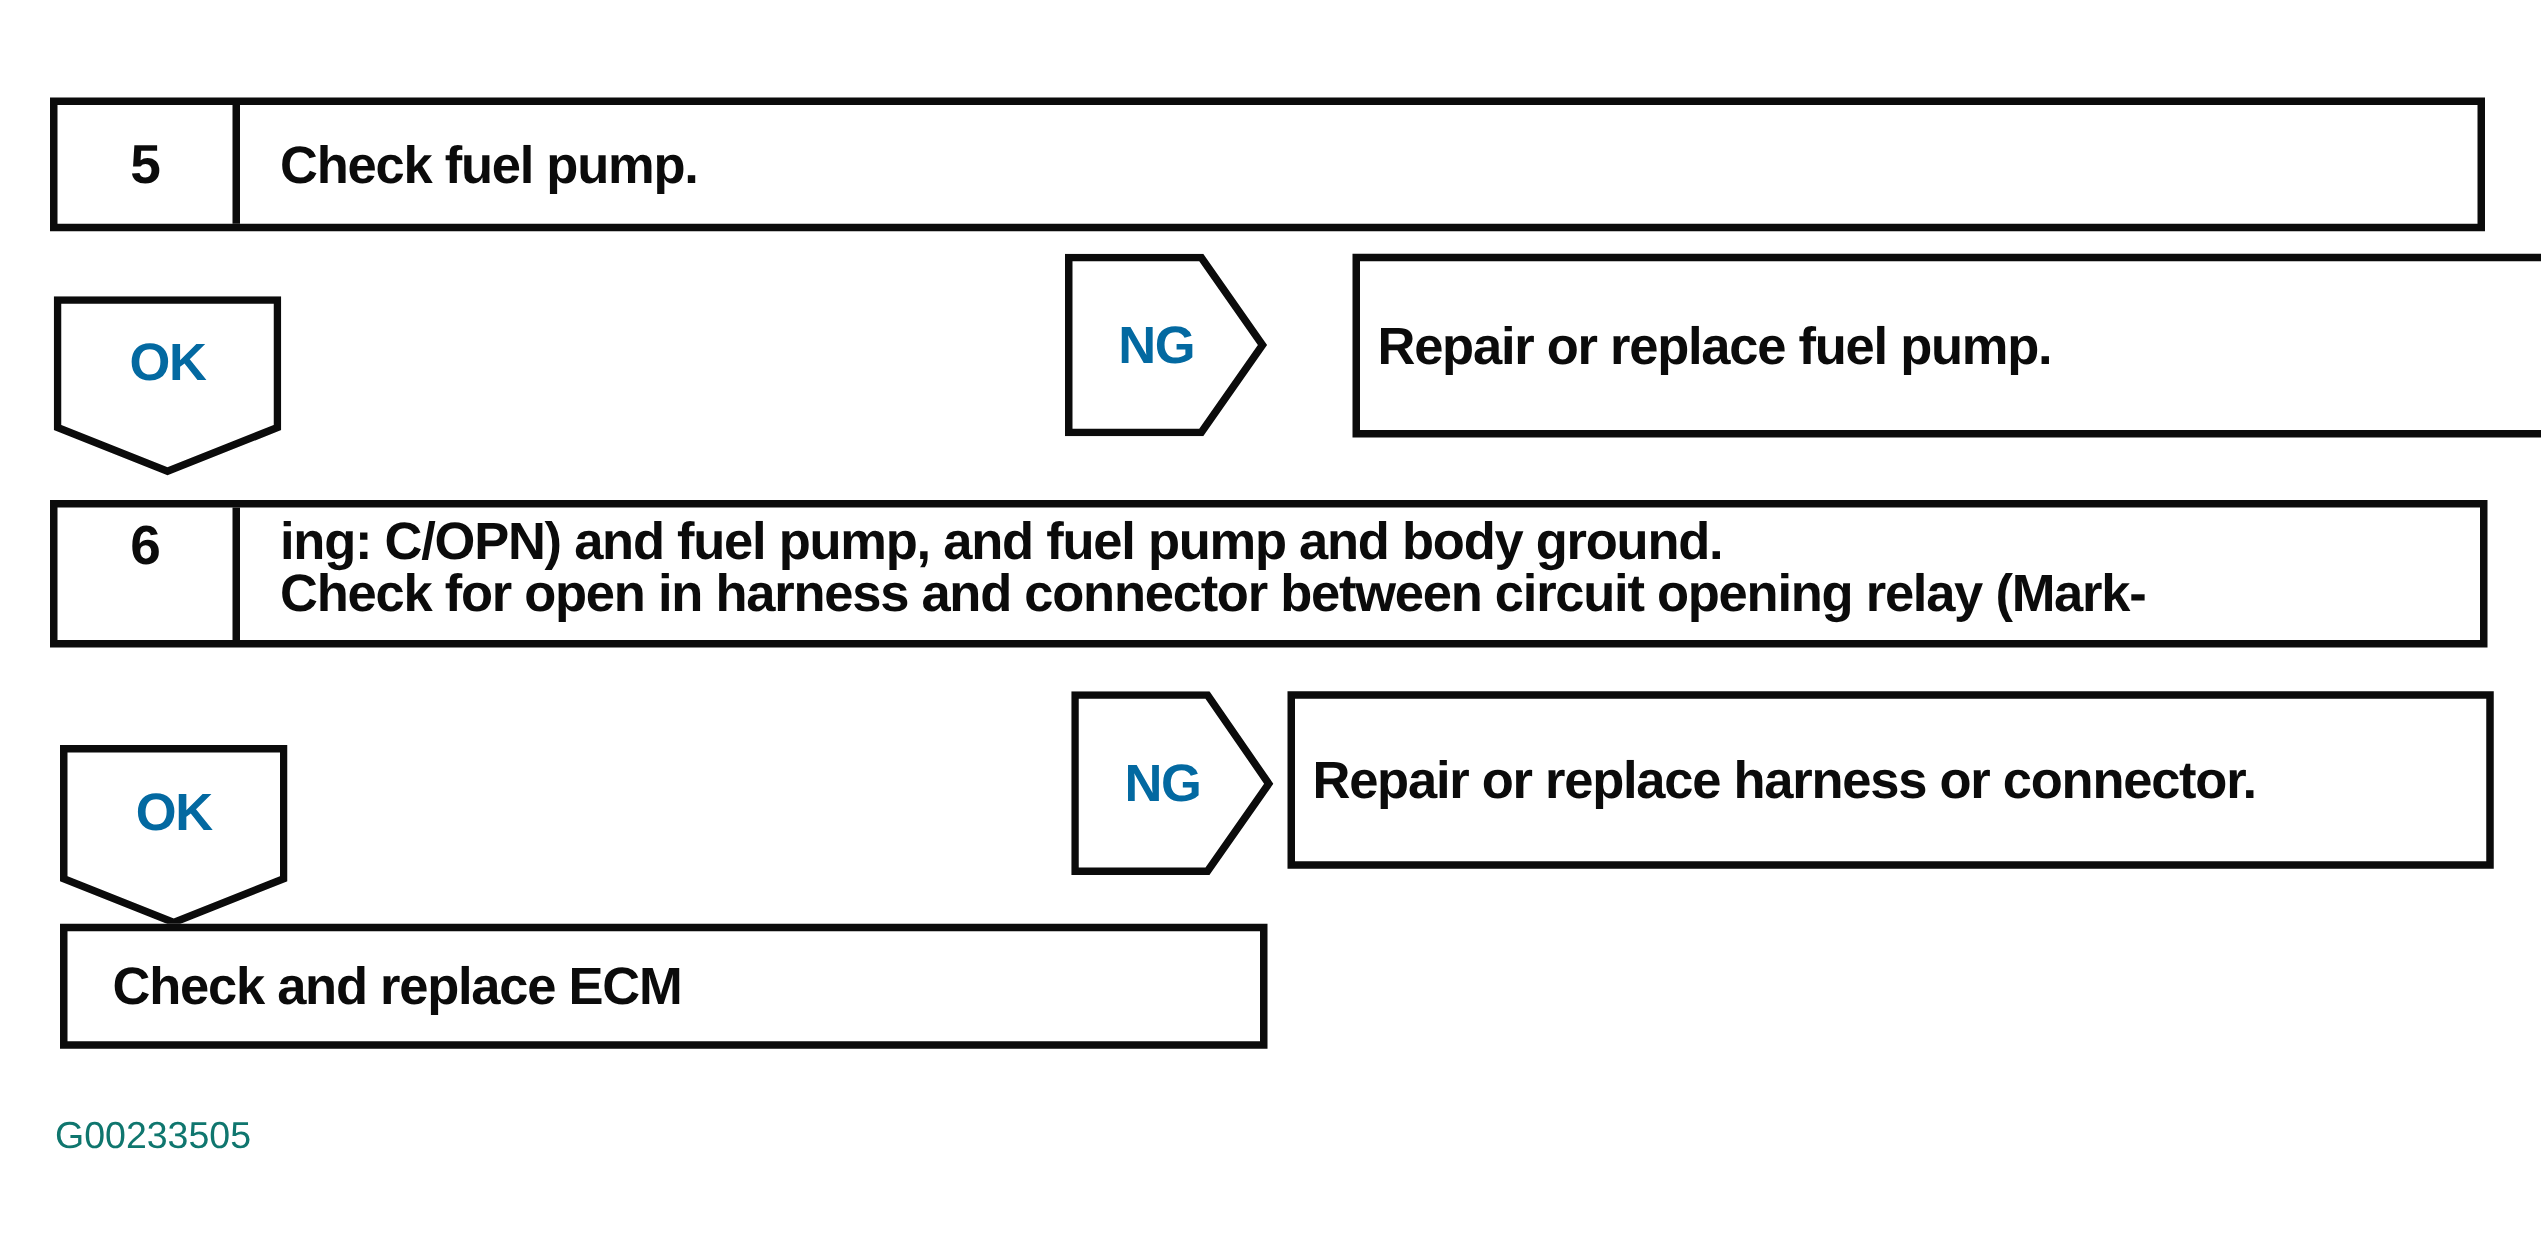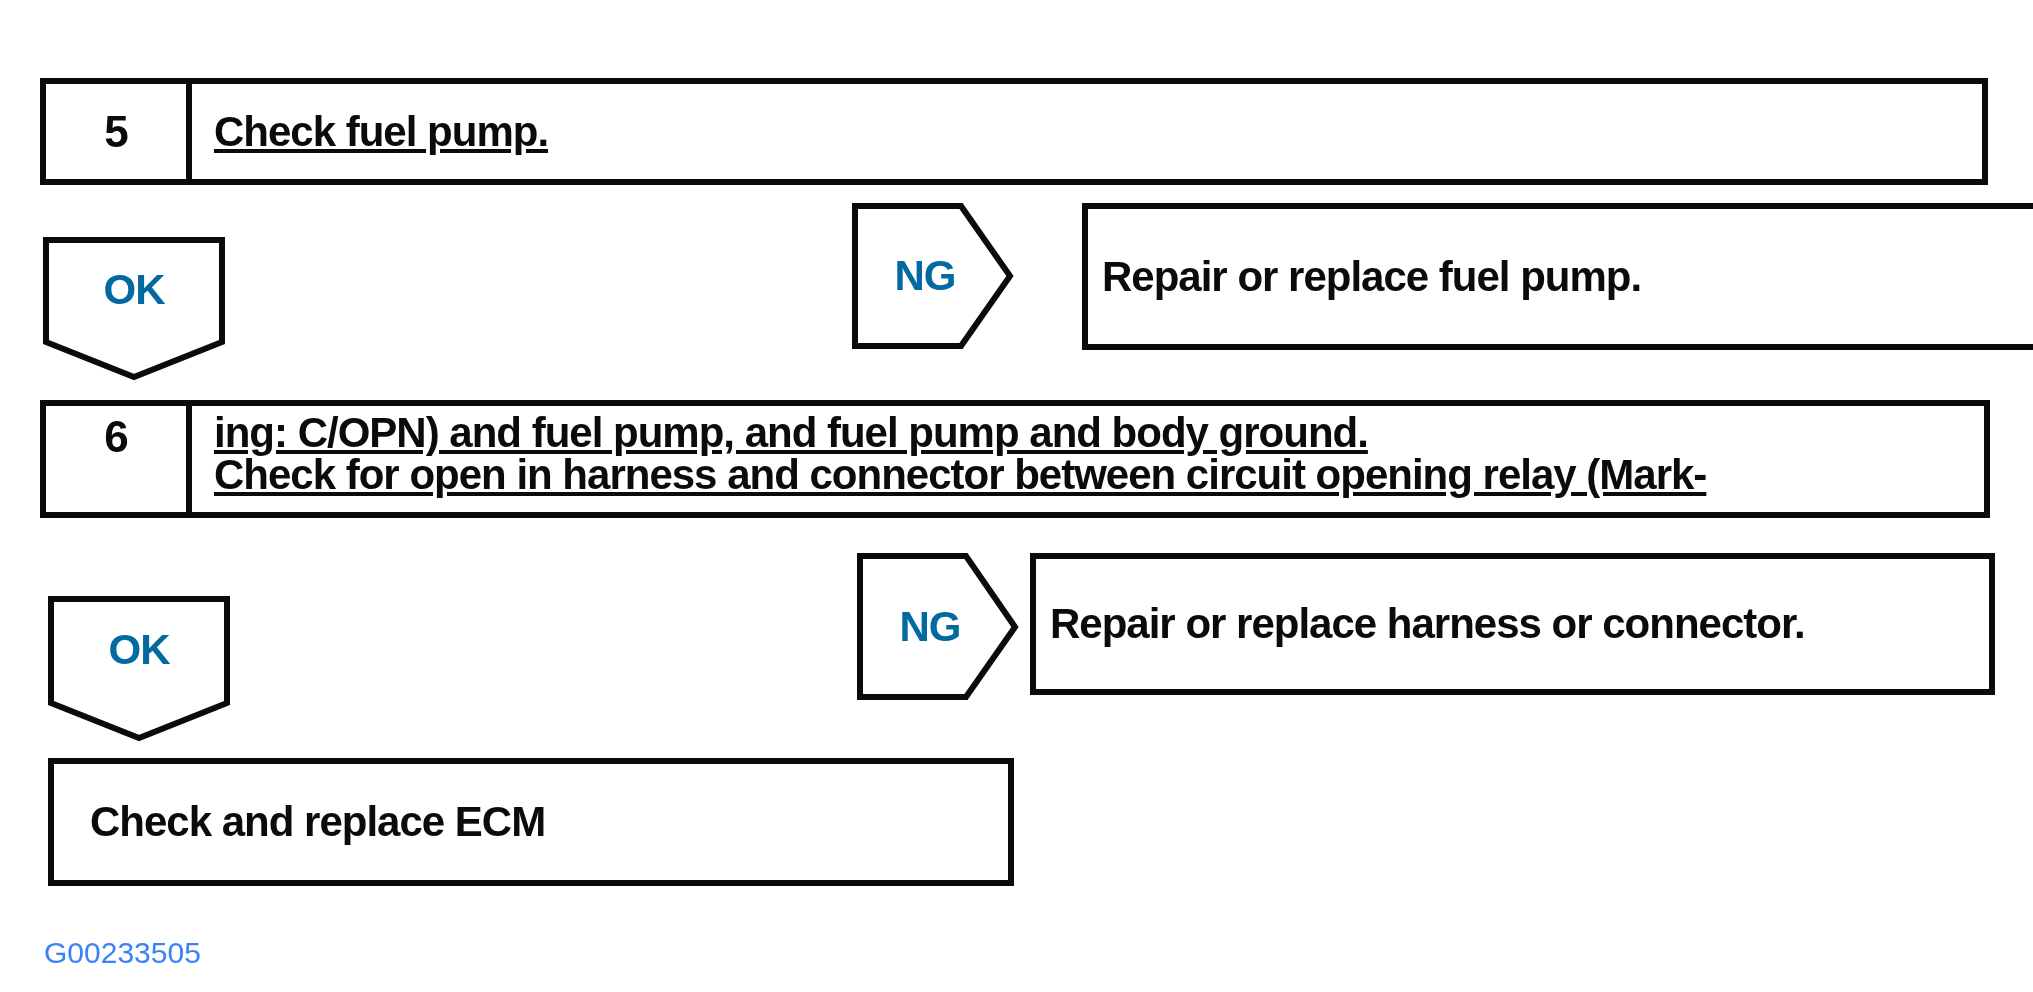--- a/index.html
+++ b/index.html
@@ -49,23 +49,22 @@
     font-size: 44px;
     letter-spacing: -1px;
   }
   .num-center { align-items: center; }
   .num-top { align-items: flex-start; padding-top: 6px; }
 
   .step-instruction {
     display: flex;
     flex-direction: column;
     justify-content: center;
-    padding-left: 22px;
+    padding-left: 32px;
     box-sizing: border-box;
-    text-decoration: underline;
   }
   .step-instruction .line { line-height: 42px; }
 
   
   .action-box {
     align-items: center;
     padding-left: 14px;
   }
 
   
@@ -77,22 +76,21 @@
     font-weight: 700;
     font-size: 42px;
     letter-spacing: -1px;
     color: #0369a1;
   }
 
   .figure-id {
     font-weight: 400;
     font-size: 30px;
     letter-spacing: 0;
-    color: #3b82f6;
-    margin-top: 44px;
+    color: #0f766e;
   }
 </style>
 </head>
 <body>
 
 <div class="stage">
 
   <div class="abs rule-box step-box" style="left:40px; top:78px; width:1948px; height:107px;">
     <div class="step-num-cell num-center">5</div>
     <div class="step-instruction">
@@ -137,19 +135,19 @@
     <div class="bold-txt">Repair or replace harness or connector.</div>
   </div>
 
   <div class="abs" style="left:48px; top:596px; width:182px; height:147px;">
     <svg width="182" height="147" viewBox="0 0 182 147">
       <polygon points="3,3 179,3 179,107 91,142 3,107" fill="#ffffff" stroke="#0b0b0b" stroke-width="6" stroke-linejoin="miter"></polygon>
     </svg>
     <div class="shape-label" style="left:0; top:0; width:182px; height:107px;">OK</div>
   </div>
 
-  <div class="abs rule-box action-box" style="left:48px; top:758px; width:966px; height:128px; padding-left:36px;">
+  <div class="abs rule-box action-box" style="left:48px; top:739px; width:966px; height:100px; padding-left:36px;">
     <div class="bold-txt">Check and replace ECM</div>
   </div>
 
   <div class="abs figure-id" style="left:44px; top:892px;">G00233505</div>
 
 </div>
 
 </body></html>

